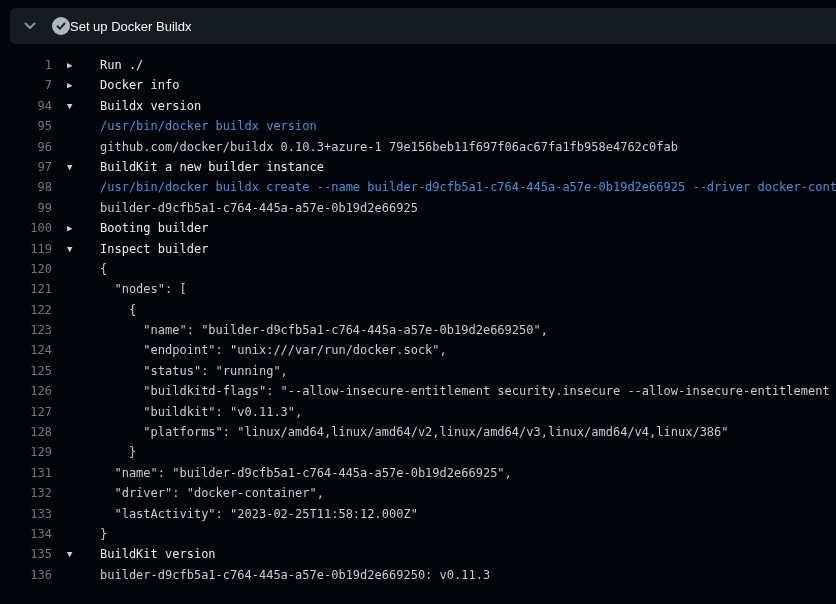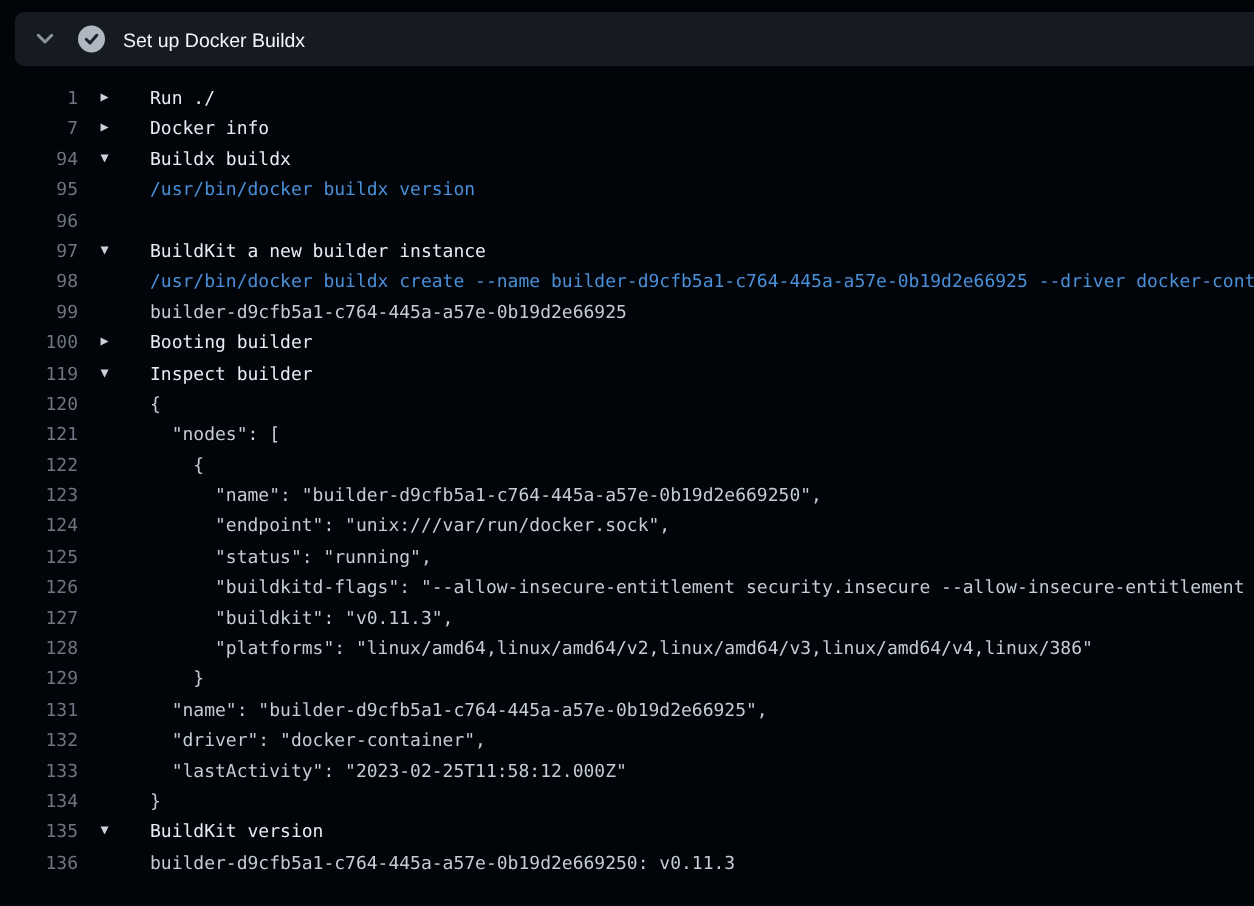--- a/index.html
+++ b/index.html
@@ -43,21 +43,20 @@
     height: 18px;
     border-radius: 50%;
     background: var(--status-circle, #afb8c1);
     display: flex;
     align-items: center;
     justify-content: center;
     margin-left: 14px;
     flex: 0 0 auto;
   }
   .step-title {
-    margin-left: 12px;
     font-family: "Liberation Sans", "DejaVu Sans", sans-serif;
     font-size: 13px;
     font-weight: 500;
     color: var(--title-fg, #f0f6fc);
     white-space: nowrap;
   }
   
   .log {
     position: absolute;
     top: 55px;
@@ -129,30 +128,31 @@
       <span class="line-text">Run ./</span>
     </div>
       <div class="log-line group_collapsed">
       <span class="line-num">7</span>
       <span class="marker">▶</span>
       <span class="line-text">Docker info</span>
     </div>
       <div class="log-line group_expanded">
       <span class="line-num">94</span>
       <span class="marker">▼</span>
-      <span class="line-text">Buildx buildx</span>
+      <span class="line-text">Buildx version</span>
     </div>
       <div class="log-line command">
       <span class="line-num">95</span>
       <span class="marker"></span>
       <span class="line-text">/usr/bin/docker buildx version</span>
     </div>
       <div class="log-line output">
       <span class="line-num">96</span>
       <span class="marker"></span>
+      <span class="line-text">github.com/docker/buildx 0.10.3+azure-1 79e156beb11f697f06ac67fa1fb958e4762c0fab</span>
     </div>
       <div class="log-line group_expanded">
       <span class="line-num">97</span>
       <span class="marker">▼</span>
       <span class="line-text">BuildKit a new builder instance</span>
     </div>
       <div class="log-line command">
       <span class="line-num">98</span>
       <span class="marker"></span>
       <span class="line-text">/usr/bin/docker buildx create --name builder-d9cfb5a1-c764-445a-a57e-0b19d2e66925 --driver docker-container</span>

